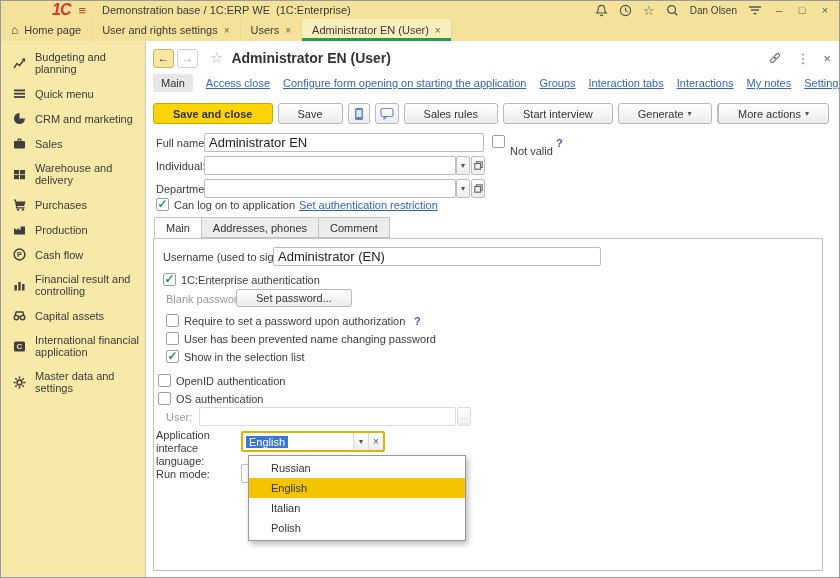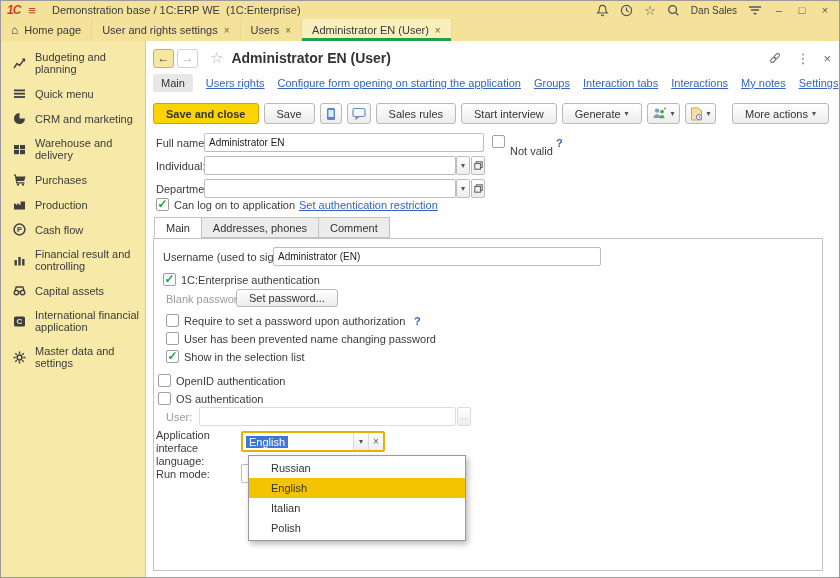--- a/index.html
+++ b/index.html
@@ -2,21 +2,21 @@
 <html><head>
 <meta charset="utf-8">
 <style>
   * { margin:0; padding:0; box-sizing:border-box; }
   html,body { background:#e8e8e8; }
   body { font-family:"Liberation Sans", sans-serif; font-size:11px; color:#333; }
   .window { width:840px; height:578px; position:relative; background:#fff; overflow:hidden; border:1px solid #9a9a9a; }
 
   
   .titlebar { height:18px; background:#f5e29a; display:flex; align-items:center; padding:0 8px 0 6px; gap:8px; }
-  .logo { color:#d6372b; font-weight:bold; font-style:italic; font-size:12px; letter-spacing:-1px; }
+  .logo { color:#d6372b; font-weight:bold; font-style:italic; font-size:16px; letter-spacing:-1px;margin-left:45px; }
   .menu-glyph { color:#b2462e; font-size:13px; line-height:1; }
   .tb-title { color:#3a3a3a; margin-left:8px; white-space:pre; }
   .tb-right { margin-left:auto; display:flex; align-items:center; gap:11px; }
   .tb-ic { display:flex; align-items:center; color:#555; }
   .tb-user { color:#3a3a3a; font-size:10px; }
   .winctl { color:#555; font-size:11px; width:12px; text-align:center; }
 
   
   .tabbar { height:22px; background:#f5e29a; display:flex; align-items:stretch; }
   .wtab { display:flex; align-items:center; gap:6px; padding:0 10px; color:#3a3a3a; border-right:1px solid #e7d98f; white-space:nowrap; }
@@ -44,28 +44,28 @@
   .hdr-right { margin-left:auto; display:flex; align-items:center; gap:14px; color:#666; }
   .hdr-right .g { font-size:13px; color:#666; }
 
   
   .navrow { position:absolute; top:33px; left:7px; right:4px; height:18px; display:flex; align-items:center; gap:13px; }
   .chip { background:#e7e7e7; border-radius:2px; padding:3px 8px; color:#333; }
   .navrow .link { font-size:11px; }
 
   
   .toolbar { position:absolute; top:61px; left:7px; right:8px; height:23px; display:flex; align-items:center; gap:5px; }
-  .tbtn { display:inline-flex; align-items:center; justify-content:center; gap:4px; height:21px; padding:0 12px; border:1px solid #b9b9b9; border-radius:3px; background:linear-gradient(#ffffff,#ececec); color:#333; white-space:nowrap; }
+  .tbtn { display:inline-flex; align-items:center; justify-content:center; gap:4px; height:21px; padding:0 19px; border:1px solid #b9b9b9; border-radius:3px; background:linear-gradient(#ffffff,#ececec); color:#333; white-space:nowrap; }
   .tbtn.primary { background:#fcd303; border-color:#cfa500; font-weight:bold; }
   .tbtn.iconb { padding:0 4px; min-width:22px; }
   .caret { font-size:8px; color:#555; }
   .more { position:absolute; right:2px; }
 
   
-  .inp { position:absolute; height:19px; border:1px solid #bdbdbd; border-radius:2px; font-family:"Liberation Sans",sans-serif; font-size:10px; padding:0 4px; color:#222; background:#fff; }
+  .inp { position:absolute; height:19px; border:1px solid #bdbdbd; border-radius:2px; font-family:"Liberation Sans",sans-serif; font-size:13px; padding:0 4px; color:#222; background:#fff; }
   .sq { position:absolute; width:14px; height:19px; border:1px solid #bdbdbd; border-radius:2px; background:linear-gradient(#ffffff,#ededed); display:flex; align-items:center; justify-content:center; font-size:8px; color:#555; }
   .cb { position:absolute; width:13px; height:13px; border:1px solid #9f9f9f; border-radius:2px; background:#fff; display:flex; align-items:center; justify-content:center; }
   .cb i { font-style:normal; color:#1e9e44; font-weight:bold; font-size:12px; line-height:1; margin-top:-2px; }
 
   
   .itabs { position:absolute; top:176px; left:8px; display:flex; z-index:3; }
   .itab { padding:4px 11px 3px; border:1px solid #c3c3c3; background:#ececec; margin-right:-1px; color:#333; }
   .itab.active { background:#fff; border-bottom:1px solid #fff; }
   .groupbox { position:absolute; top:197px; left:7px; width:670px; height:333px; border:1px solid #c3c3c3; background:#fff; }
 
@@ -106,21 +106,21 @@
             <path d="M7 3.8V7l2.3 1.4"></path>
           </svg>
       </span>
       <span class="tb-ic" style="font-size:13px;">☆</span>
       <span class="tb-ic">
         <svg width="13" height="13" viewBox="0 0 14 14" fill="none" stroke="#555" stroke-width="1.4">
             <circle cx="6" cy="6" r="4.2"></circle>
             <path d="M9.2 9.2l3 3"></path>
           </svg>
       </span>
-      <span class="tb-user">Dan Sales</span>
+      <span class="tb-user">Dan Olsen</span>
       <span class="tb-ic">
         <svg width="14" height="12" viewBox="0 0 14 12" fill="none" stroke="#555" stroke-width="1.3">
             <path d="M1 3h12M3 6h8"></path>
             <path d="M5.5 9.5h3M7 8.7v2" stroke-width="1.1"></path>
           </svg>
       </span>
       <span class="winctl">–</span>
       <span class="winctl">□</span>
       <span class="winctl">×</span>
     </span>
@@ -170,20 +170,31 @@
         <span>Quick menu</span>
       </div>
       <div class="side-item">
         <span class="side-ic">
           <svg width="13" height="13" viewBox="0 0 13 13">
               <circle cx="6.5" cy="6.5" r="5.5" fill="#3f3f3f"></circle>
               <path d="M6.5 6.5V.5A6 6 0 0 1 12.5 6.5z" fill="#f7e9a8"></path>
             </svg>
         </span>
         <span>CRM and marketing</span>
+      </div>
+      <div class="side-item">
+        <span class="side-ic">
+          <svg width="13" height="13" viewBox="0 0 13 13">
+              <g fill="#3f3f3f">
+                <rect x="1" y="4" width="11" height="7.5" rx="1"></rect>
+                <path d="M4.5 4V2.6A1.1 1.1 0 0 1 5.6 1.5h1.8a1.1 1.1 0 0 1 1.1 1.1V4h-1.2V2.7H5.7V4z"></path>
+              </g>
+            </svg>
+        </span>
+        <span>Sales</span>
       </div>
       <div class="side-item">
         <span class="side-ic">
           <svg width="13" height="13" viewBox="0 0 13 13" fill="#3f3f3f">
               <rect x="1" y="2" width="5" height="4.2"></rect>
               <rect x="7" y="2" width="5" height="4.2"></rect>
               <rect x="1" y="7" width="5" height="4.2"></rect>
               <rect x="7" y="7" width="5" height="4.2"></rect>
             </svg>
         </span>
@@ -272,21 +283,21 @@
                 </g>
               </svg>
           </span>
           <span class="g">⋮</span>
           <span class="g">×</span>
         </span>
       </div>
 
       <div class="navrow">
         <span class="chip">Main</span>
-        <span class="link">Users rights</span>
+        <span class="link">Access close</span>
         <span class="link">Configure form opening on starting the application</span>
         <span class="link">Groups</span>
         <span class="link">Interaction tabs</span>
         <span class="link">Interactions</span>
         <span class="link">My notes</span>
         <span class="link">Settings</span>
 
       </div>
 
       <div class="toolbar">

